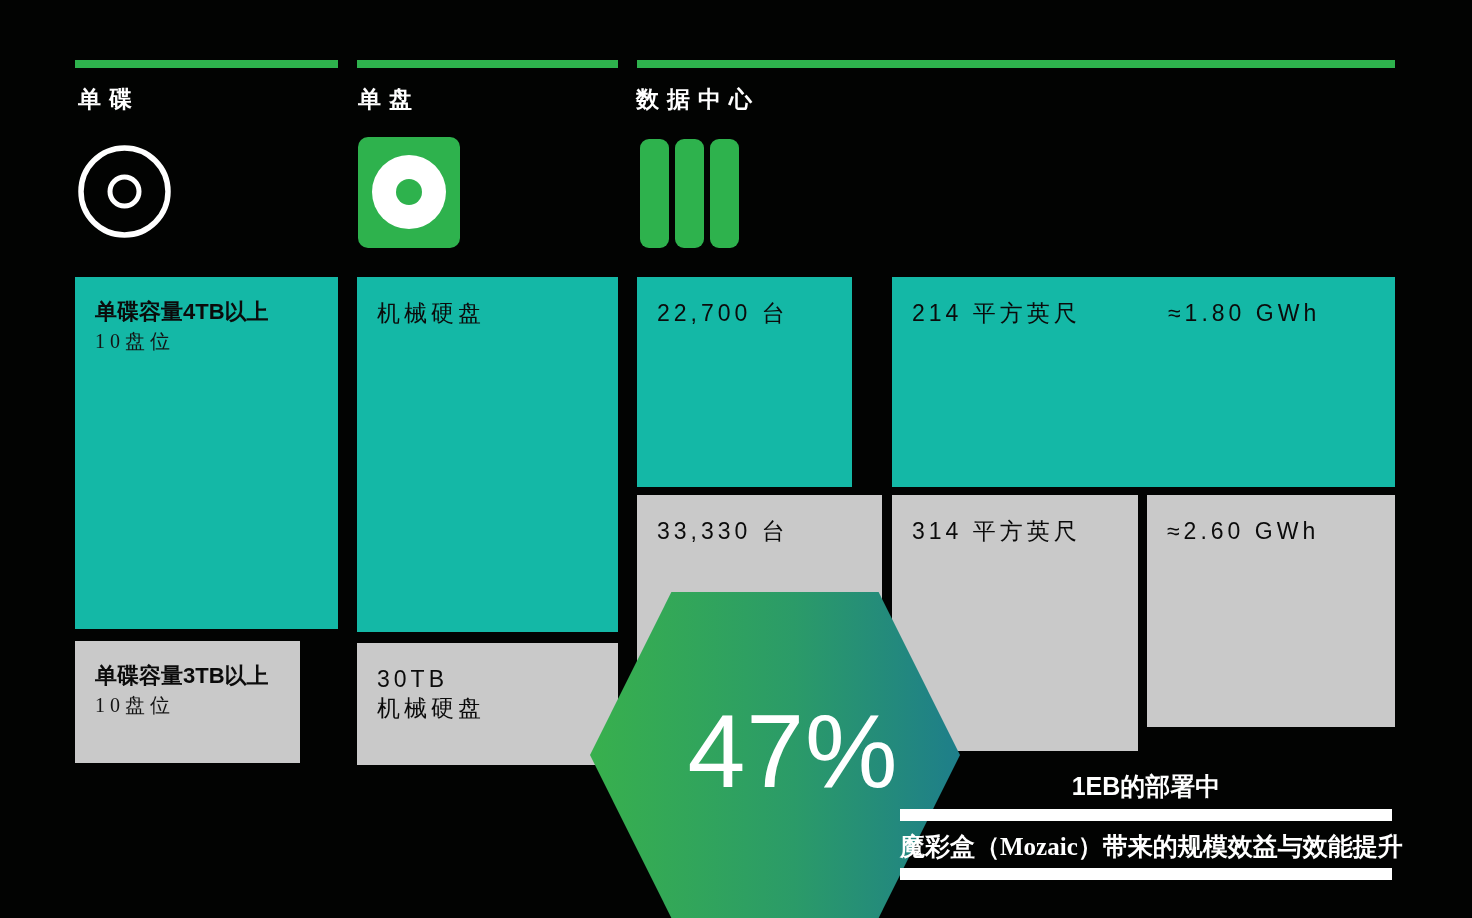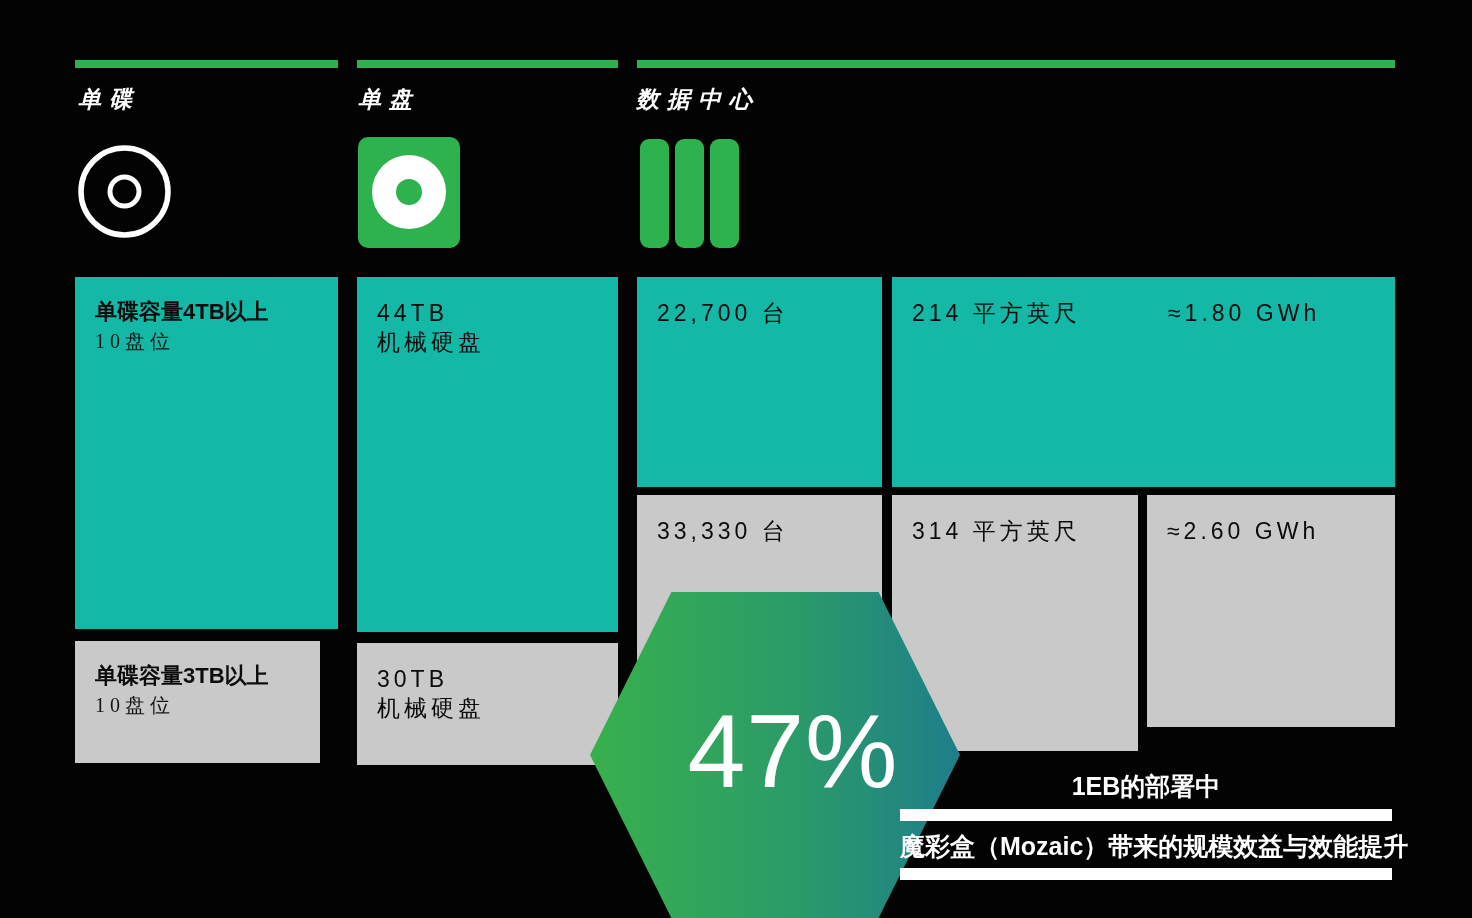--- a/index.html
+++ b/index.html
@@ -3,21 +3,21 @@
 <meta charset="utf-8">
 <style>
   html,body{margin:0;padding:0;background:#000;}
   .canvas{
     position:relative;width:1472px;height:918px;background:#020302;overflow:hidden;
     font-family:"Liberation Sans","DejaVu Sans",sans-serif;
   }
   .topbar{position:absolute;top:60px;height:8px;background:#2EB24D;}
   .col-label{
     position:absolute;top:84px;color:#fff;font-size:23px;font-weight:700;
-    letter-spacing:8px;white-space:nowrap;font-style:italic;
+    letter-spacing:8px;white-space:nowrap;
   }
   .box{position:absolute;box-sizing:border-box;padding:22px 18px 0 20px;z-index:1;}
   .box.green{background:#14b8a6;}
   .box.gray{background:#C9C9C9;}
   .box-title{color:#0b0b0b;font-size:22px;font-weight:700;line-height:1.2;}
   .box-sub{color:#141414;font-size:20px;font-weight:400;letter-spacing:5px;margin-top:3px;font-family:Liberation Serif, serif;}
   .box-num{color:#0b0b0b;font-size:23px;font-weight:500;letter-spacing:4px;line-height:1.25;white-space:nowrap;}
   
   .icon-disc{position:absolute;left:78px;top:145px;width:93px;height:93px;}
   .icon-drive{
@@ -41,21 +41,21 @@
   }
   .hex-value{
     color:#fff;font-size:104px;font-weight:300;letter-spacing:1px;
     transform:translateY(-4px);
     margin-left:36px;
   }
   
   .caption{position:absolute;left:900px;top:770px;width:492px;z-index:3;text-align:center;}
   .caption-line{color:#fff;font-weight:700;white-space:nowrap;}
   .caption-line.l1{font-size:25px;}
-  .caption-line.l2{font-size:25px;margin-top:6px;}
+  .caption-line.l2{font-size:25px;margin-top:6px;font-family:Liberation Serif, serif;}
   .caption-rule{width:492px;height:12px;background:#fff;margin-top:5px;}
   .caption-rule.r1{margin-top:6px;margin-bottom:9px;}
 </style>
 </head>
 <body>
 
 <div class="canvas">
 
   <div class="topbar" style="left:75px;width:263px;"></div>
   <div class="topbar" style="left:357px;width:261px;"></div>
@@ -80,35 +80,34 @@
     <div class="rack"></div>
     <div class="rack"></div>
   </div>
 
   <div class="box green" style="left:75px;top:277px;width:263px;height:352px;">
     <div class="box-title">单碟容量4TB以上</div>
     <div class="box-sub">10盘位</div>
   </div>
 
   <div class="box green" style="left:357px;top:277px;width:261px;height:355px;">
-    <div class="box-num">44TB</div>
     <div class="box-num">机械硬盘</div>
   </div>
 
-  <div class="box green" style="left:637px;top:277px;width:245px;height:210px;">
+  <div class="box green" style="left:637px;top:277px;width:215px;height:210px;">
     <div class="box-num">22,700 台</div>
   </div>
   <div class="box green" style="left:892px;top:277px;width:260px;height:210px;">
     <div class="box-num">214 平方英尺</div>
   </div>
   <div class="box green" style="left:1147px;top:277px;width:248px;height:210px;padding-left:21px;">
     <div class="box-num">≈1.80 GWh</div>
   </div>
 
-  <div class="box gray" style="left:75px;top:641px;width:245px;height:122px;">
+  <div class="box gray" style="left:75px;top:641px;width:225px;height:122px;">
     <div class="box-title">单碟容量3TB以上</div>
     <div class="box-sub">10盘位</div>
   </div>
 
   <div class="box gray" style="left:357px;top:643px;width:261px;height:122px;">
     <div class="box-num">30TB</div>
     <div class="box-num">机械硬盘</div>
   </div>
 
   <div class="box gray" style="left:637px;top:495px;width:245px;height:268px;">

